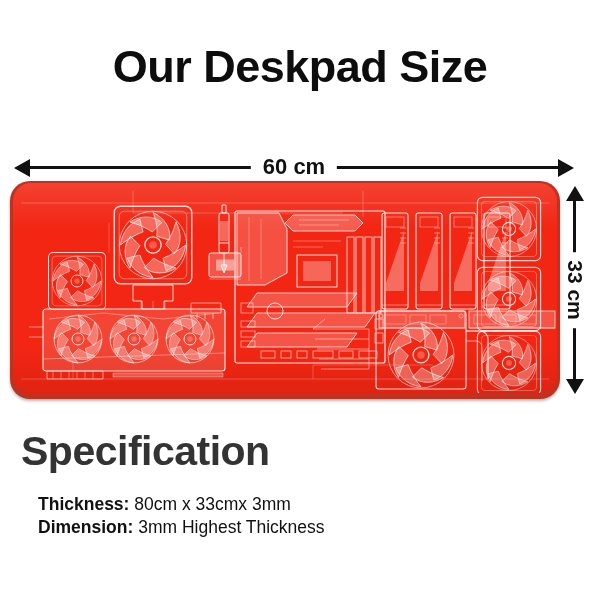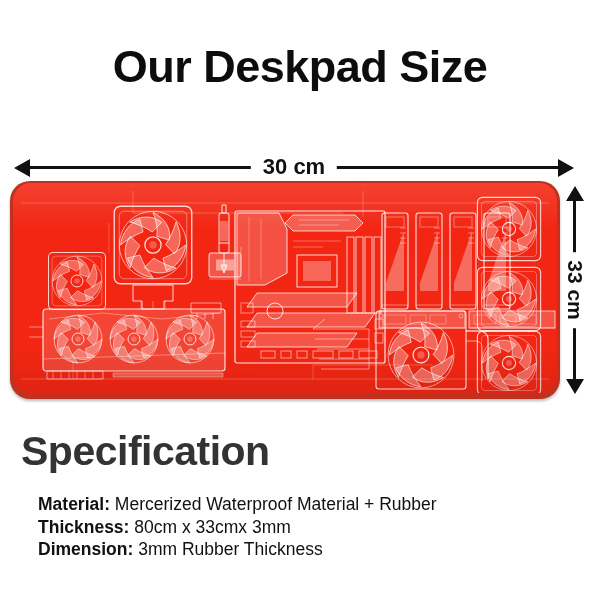--- a/index.html
+++ b/index.html
@@ -90,21 +90,21 @@
 <body>
 
 <div class="page">
 
   <div class="title">Our Deskpad Size</div>
 
   <div class="dim-h">
     <div class="line"></div>
     <div class="head left"></div>
     <div class="head right"></div>
-    <div class="label">30 cm</div>
+    <div class="label">60 cm</div>
   </div>
 
   <div class="dim-v">
     <div class="line"></div>
     <div class="head up"></div>
     <div class="head down"></div>
     <div class="label">33 cm</div>
   </div>
 
   <div class="pad-wrap">
@@ -312,23 +312,20 @@
         </svg>
       </div>
       <div class="sheen"></div>
     </div>
   </div>
 
   <div class="spec-title">Specification</div>
 
   <div class="spec-list">
     <div class="spec-line">
-      <b>Material:</b><span class="val"> Mercerized Waterproof Material + Rubber</span>
-    </div>
-    <div class="spec-line">
       <b>Thickness:</b><span class="val"> 80cm x 33cmx 3mm</span>
     </div>
     <div class="spec-line">
-      <b>Dimension:</b><span class="val">  3mm Rubber Thickness</span>
+      <b>Dimension:</b><span class="val">  3mm Highest Thickness</span>
     </div>
   </div>
 
 </div>
 
 </body></html>

